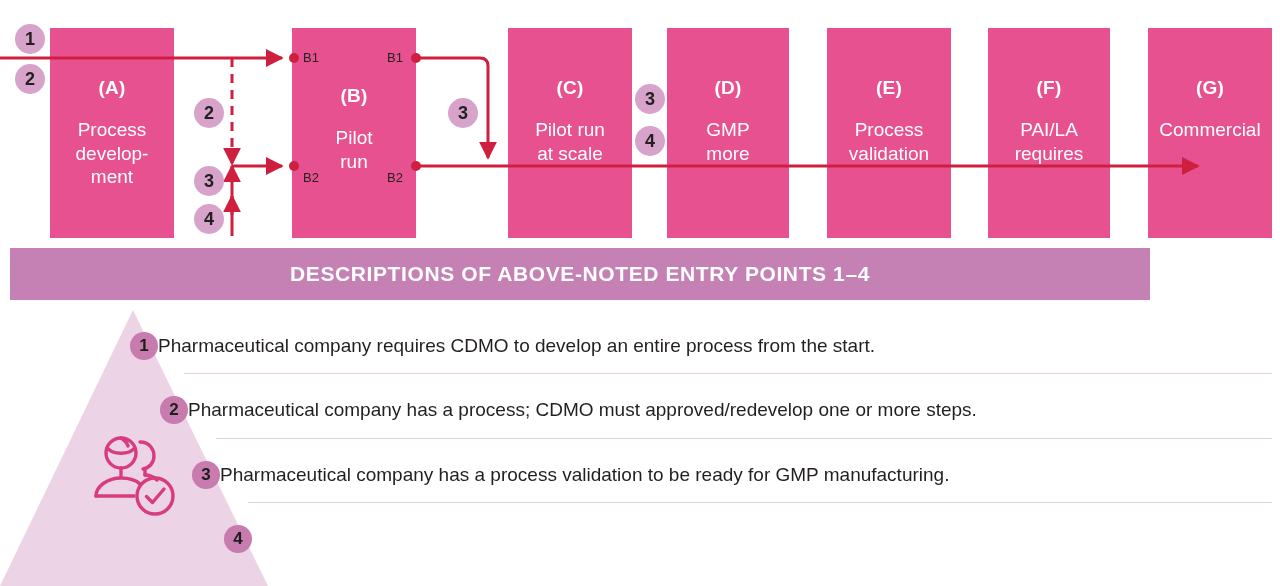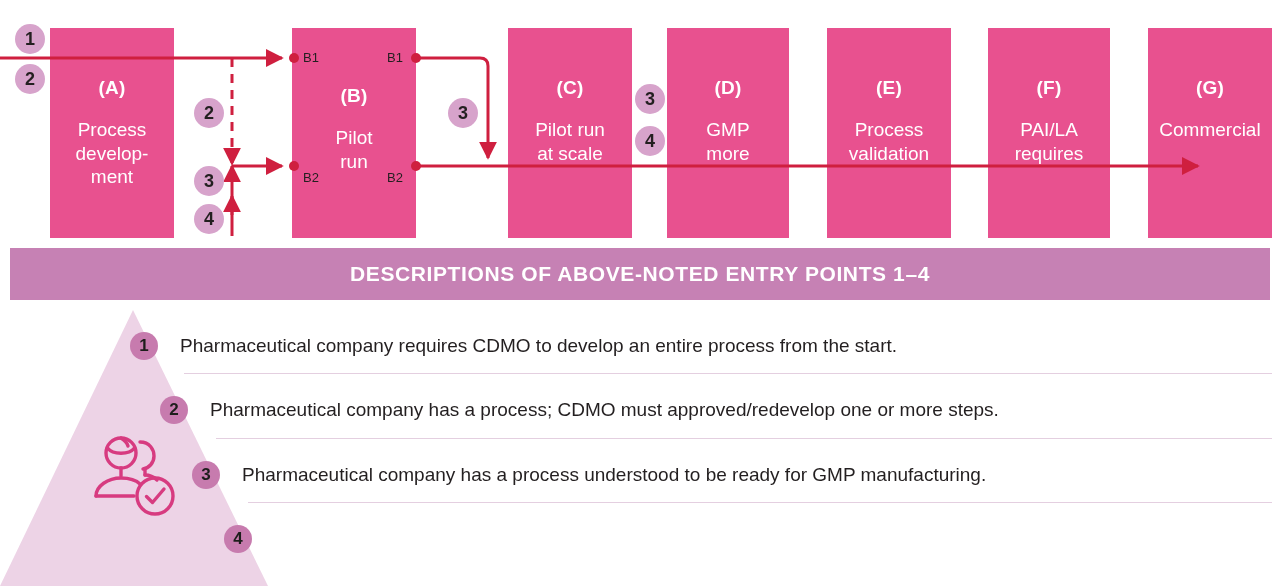--- a/index.html
+++ b/index.html
@@ -49,21 +49,21 @@
     color: #231f20;
     z-index: 6;
   }
 
   svg.lines { position: absolute; left: 0; top: 0; width: 1280px; height: 240px; overflow: visible; z-index: 5; }
 
   
   #banner {
     position: absolute;
     left: 10px; top: 248px;
-    width: 1260px; height: 52px;
+    width: 1140px; height: 52px;
     background: #c681b4;
     color: #ffffff;
     display: flex; align-items: center; justify-content: center;
     font-size: 21px;
     font-weight: bold;
     letter-spacing: .6px;
   }
 
   
   #desc { position: absolute; left: 0; top: 300px; width: 1280px; height: 286px; }
@@ -84,21 +84,20 @@
   .row .num {
     width: 28px; height: 28px;
     border-radius: 50%;
     background: #c77bae;
     color: #1d1d1b;
     font-size: 17px; font-weight: bold;
     display: flex; align-items: center; justify-content: center;
     flex: 0 0 auto;
   }
   .row .text {
-    margin-left: 22px;
     font-size: 19px;
     color: #231f20;
     white-space: nowrap;
   }
   .divider {
     position: absolute;
     height: 1px;
     background: #e4cfe0;
     z-index: 2;
   }
@@ -224,21 +223,21 @@
     <div class="divider" style="left:184px; top:73px; width:1088px;"></div>
 
     <div class="row" style="left:160px; top:87px;">
       <div class="num">2</div>
       <div class="text">Pharmaceutical company has a process; CDMO must approved/redevelop one or more steps.</div>
     </div>
     <div class="divider" style="left:216px; top:138px; width:1056px;"></div>
 
     <div class="row" style="left:192px; top:152px;">
       <div class="num">3</div>
-      <div class="text">Pharmaceutical company has a process understood to be ready for GMP manufacturing.</div>
+      <div class="text">Pharmaceutical company has a process validation to be ready for GMP manufacturing.</div>
     </div>
     <div class="divider" style="left:248px; top:202px; width:1024px;"></div>
 
     <div class="row" style="left:224px; top:216px;">
       <div class="num">4</div>
     </div>
   </div>
 
 </div>
 

